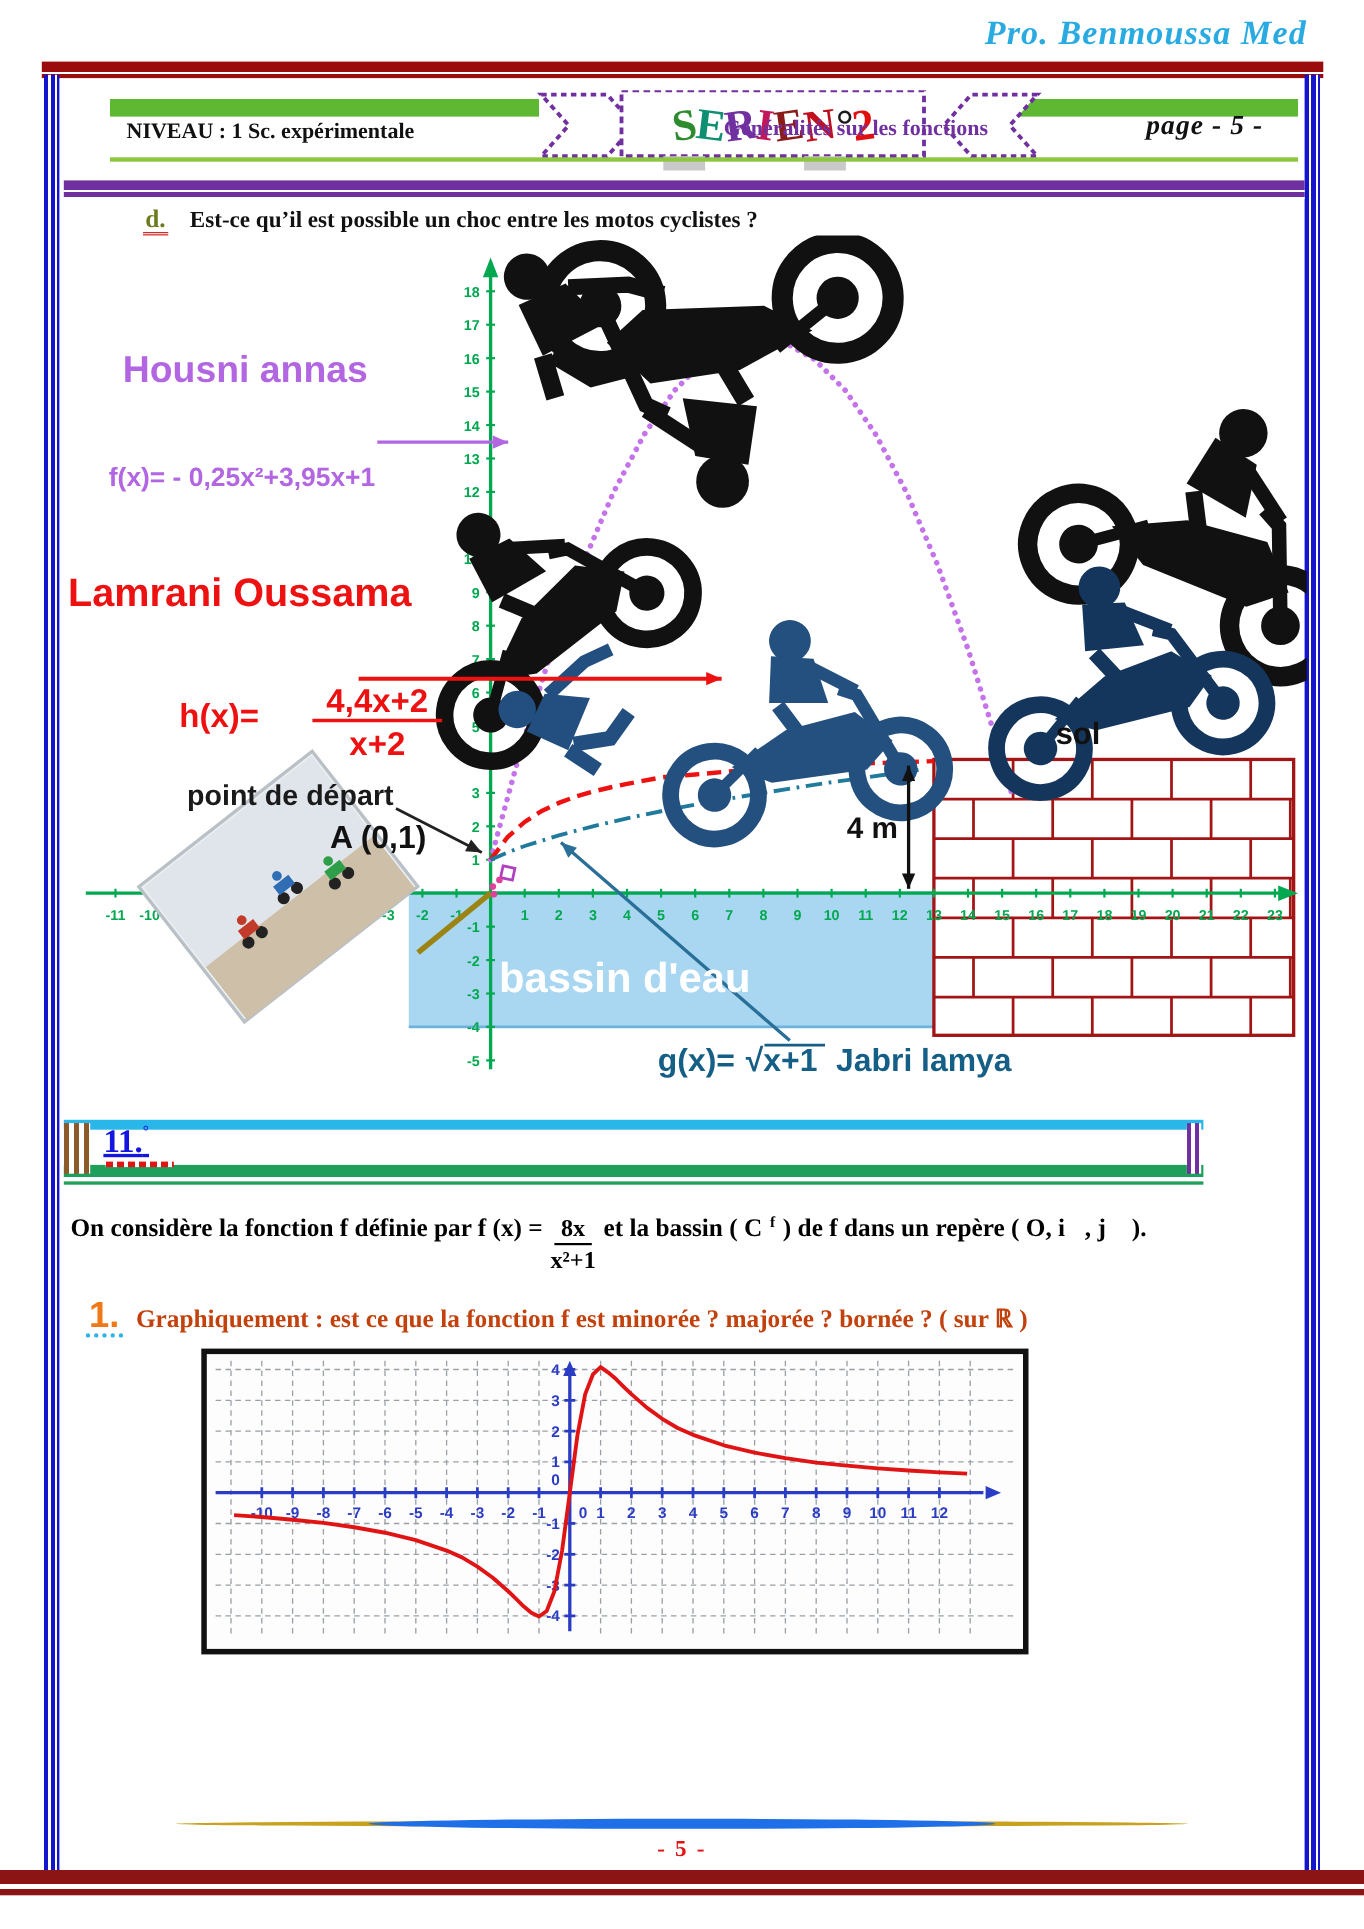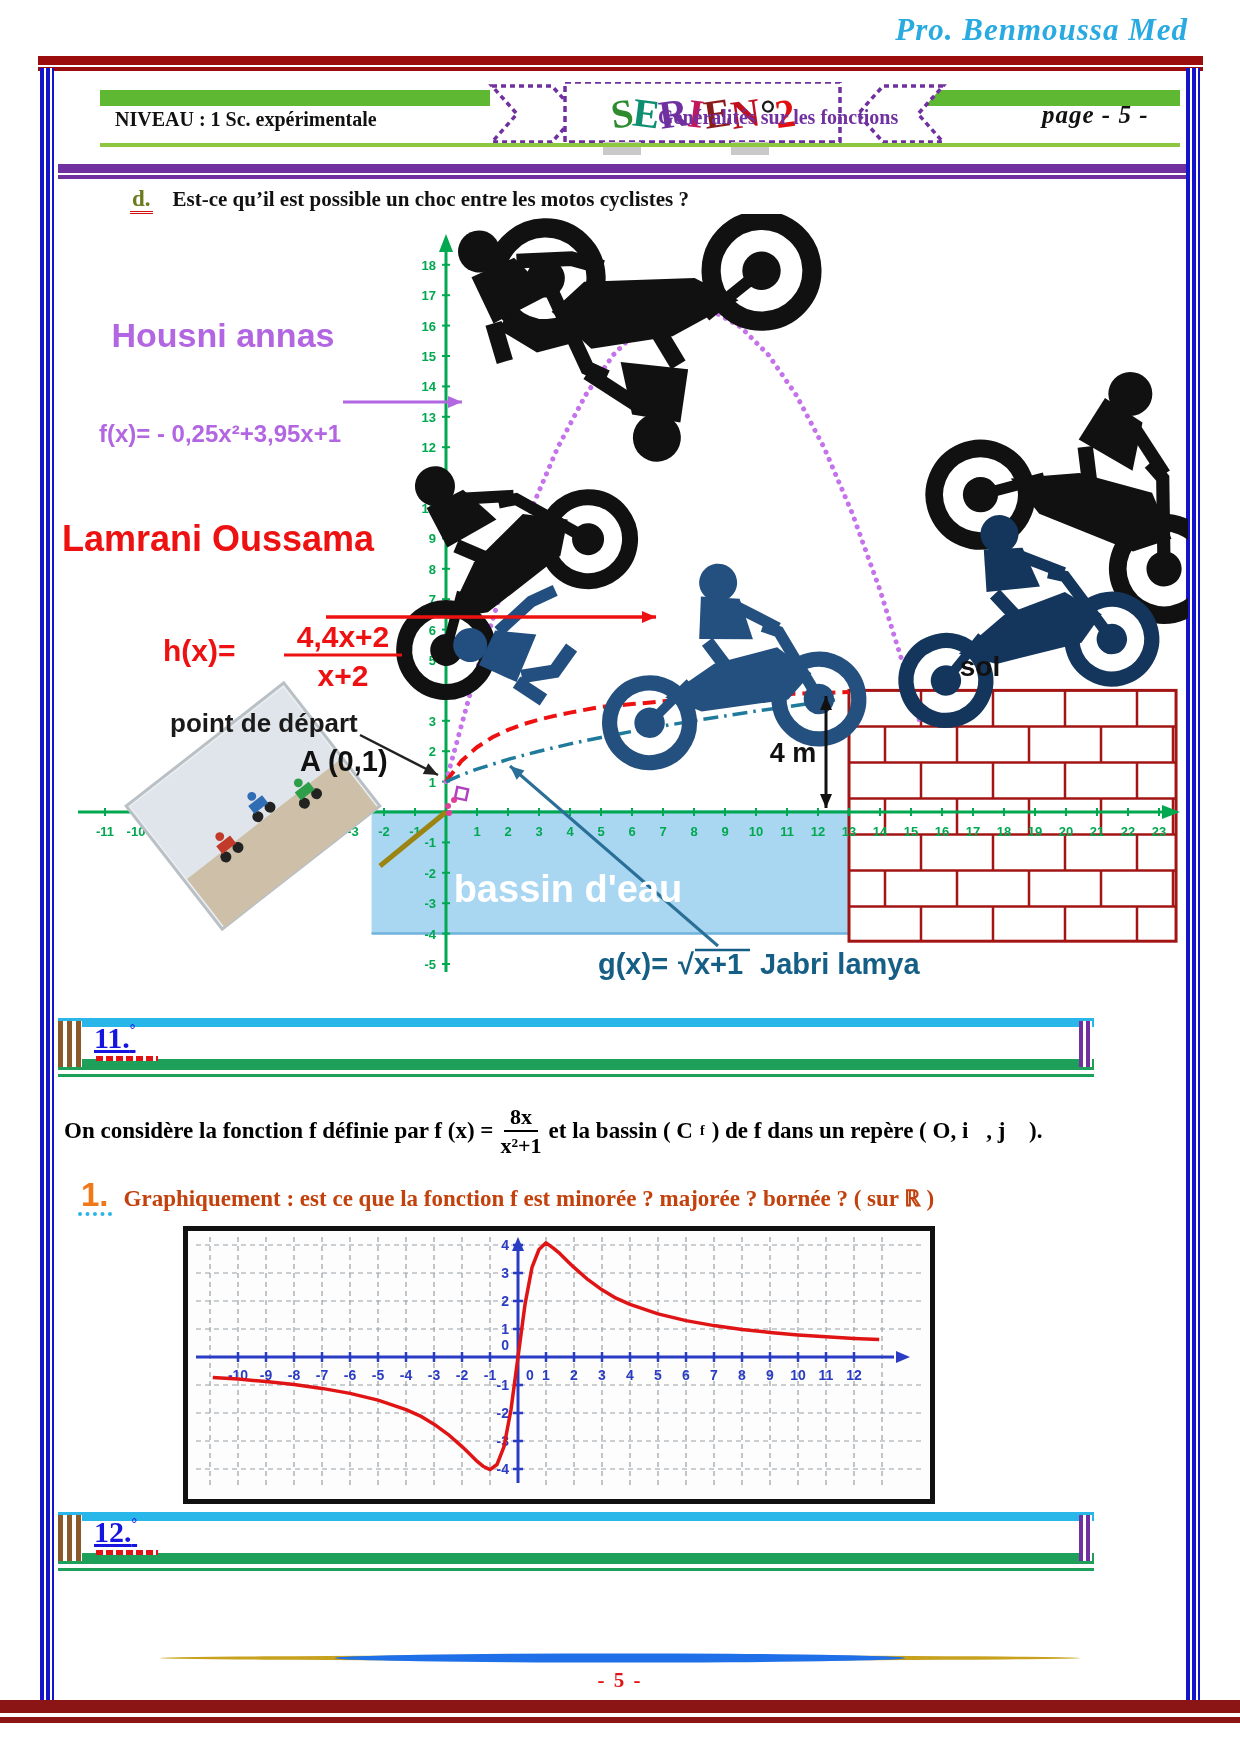--- a/index.html
+++ b/index.html
@@ -36,21 +36,21 @@
   .b-line{position:absolute;left:0;right:0;top:56px;height:3px;background:#1ea05a;}
   .b-brown{position:absolute;left:0;top:3px;height:46px;width:24px;
           background:repeating-linear-gradient(90deg,#8a5a2a 0 5px,#fff 5px 9px);}
   .b-purple{position:absolute;right:2px;top:3px;height:46px;width:13px;
           background:repeating-linear-gradient(90deg,#7030a0 0 4px,#fff 4px 7px);}
   .b-num{position:absolute;left:36px;top:5px;font-family:"Liberation Serif",serif;font-weight:bold;
           font-size:30px;color:#1515e0;text-decoration:underline;line-height:1;}
   .b-deg{font-size:14px;vertical-align:top;color:#1515e0;}
   .b-dash{position:absolute;left:38px;top:38px;width:62px;height:5px;
           background:repeating-linear-gradient(90deg,#e01414 0 7px,#fff 7px 10px);}
-  .intro{position:absolute;left:64px;top:1104px;width:1110px;display:flex;align-items:center;
+  .intro{position:absolute;left:64px;top:1104px;width:1110px;display:flex;align-items:flex-start;
           font-family:"Liberation Serif",serif;font-weight:bold;font-size:23px;color:#000;gap:7px;}
   .frac{display:inline-flex;flex-direction:column;align-items:center;font-size:22px;line-height:1.15;}
   .frac .num{border-bottom:2.5px solid #000;padding:0 6px 1px;}
   .frac .den{padding-top:1px;}
   .cfsub{font-size:14px;vertical-align:sub;}
   .q1{position:absolute;left:78px;top:1178px;display:flex;align-items:baseline;}
   .q1-num{font-family:"Liberation Sans",sans-serif;font-weight:bold;font-size:33px;color:#f07818;
           border-bottom:4px dotted #2ab4e8;padding:0 3px 1px;line-height:1;}
   .q1-text{font-family:"Liberation Serif",serif;font-weight:bold;font-size:23px;color:#c2410c;margin-left:12px;}
   .graph-box{position:absolute;left:183px;top:1226px;width:752px;height:278px;border:5px solid #111;
@@ -538,29 +538,20 @@
           <text x="321" y="47" text-anchor="end" font-size="14" font-weight="bold" fill="#2b3cc4">3</text>
           <line x1="325" y1="14" x2="335" y2="14" stroke="#2b3cc4" stroke-width="2.5"></line>
           <text x="321" y="19" text-anchor="end" font-size="14" font-weight="bold" fill="#2b3cc4">4</text>
         </g>
       <g id="sg-curve">
           <polyline points="24.8,146.4 50.0,148.1 78.0,150.6 106.0,153.4 134.0,157.4 162.0,162.4 190.0,169.1 218.0,178.6 232.0,184.8 246.0,193.2 260.0,203.3 274.0,215.6 281.0,222.3 288.0,229.3 295.0,235.2 302.0,238.6 309.0,233.5 316.0,215.6 323.0,178.6 330.0,126.0 337.0,73.4 344.0,36.4 351.0,18.5 358.0,11.8 365.0,16.8 372.0,22.7 379.0,29.7 386.0,36.4 400.0,48.7 414.0,58.8 428.0,67.2 442.0,73.4 470.0,82.9 498.0,89.6 526.0,94.6 554.0,98.6 582.0,101.4 610.0,103.9 638.0,105.8 666.0,107.5 691.2,108.6" fill="none" stroke="#e01414" stroke-width="3.5" stroke-linejoin="round"></polyline>
         </g>
     </svg>
   </div>
 
-  <div class="banner" style="top:1512px;">
-    <div class="b-cyan"></div>
-    <div class="b-green"></div>
-    <div class="b-line"></div>
-    <div class="b-brown"></div>
-    <div class="b-purple"></div>
-    <div class="b-num"><span>12.</span><span class="b-deg">°</span></div>
-    <div class="b-dash"></div>
-  </div>
 
   <svg class="fdivider" width="940" height="16">
     <ellipse cx="470" cy="8" rx="460" ry="2.6" fill="#c8a21e"></ellipse>
     <ellipse cx="470" cy="8" rx="285" ry="4.6" fill="#1e6fe8"></ellipse>
   </svg>
   <div class="fpage">- 5 -</div>
   <div class="bbars"></div>
 
 </div>
 

